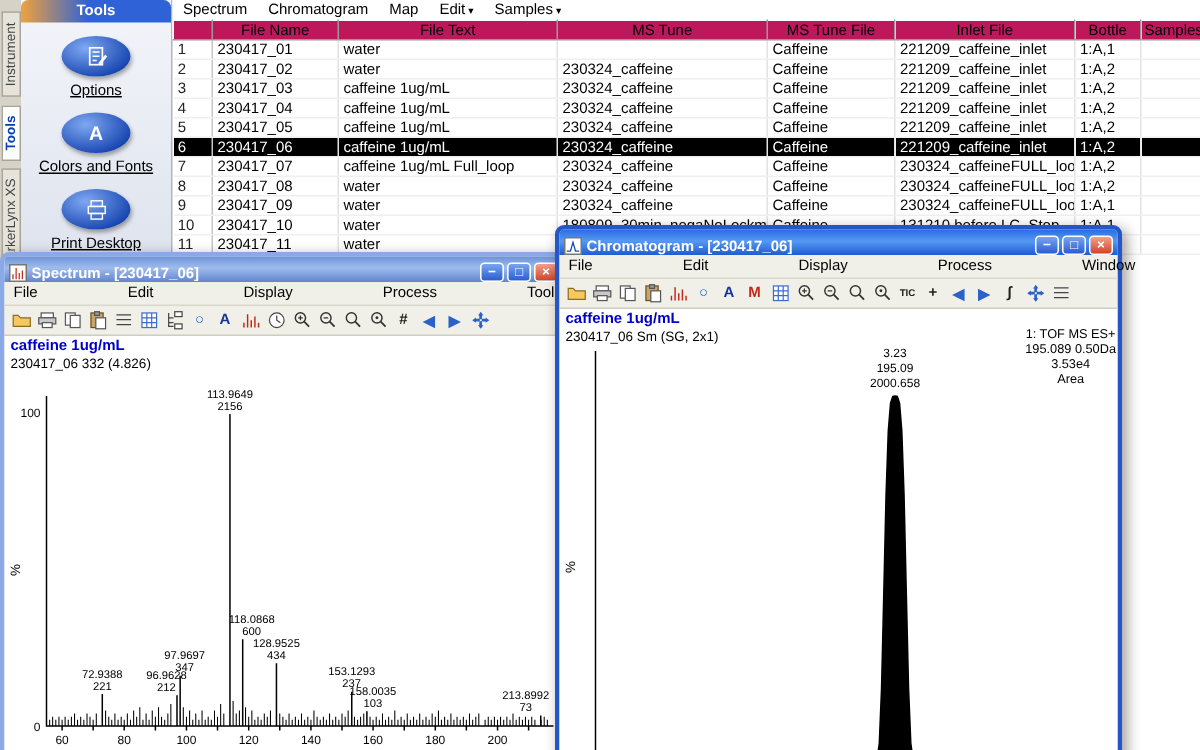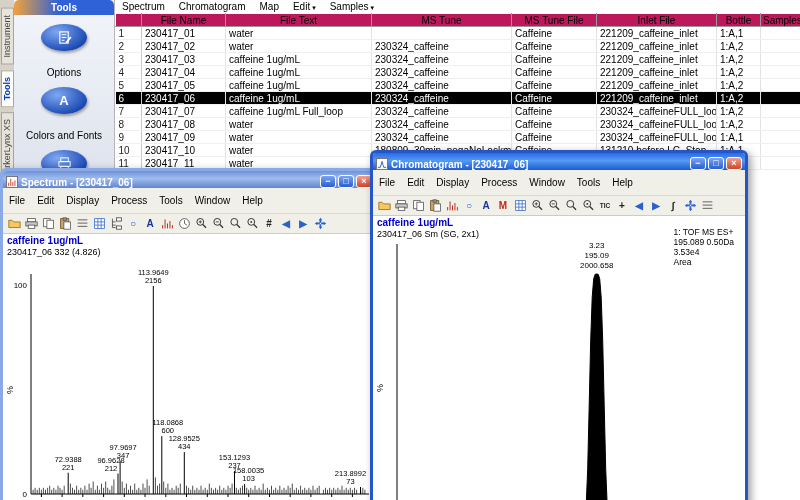--- a/index.html
+++ b/index.html
@@ -17,21 +17,21 @@
   .sidebar { position:absolute; left:14px; top:0; width:101px; height:230px; z-index:1;
              background:linear-gradient(180deg,#f3f5fa,#d7dde9); border-right:1px solid #b5b5b5; }
   .sidebar-header { height:15px; line-height:15px; text-align:center; color:#fff; font-weight:bold;
                     background:linear-gradient(90deg,#f0a23c,#2f62d6 45%); border-radius:5px 5px 0 0; }
   .tool-item { margin-top:9px; text-align:center; cursor:pointer; }
   .tool-ellipse { width:46px; height:27px; margin:0 auto; border-radius:50%;
                   background:radial-gradient(ellipse at 35% 30%,#7fa8f2,#1443ae 78%);
                   display:flex; align-items:center; justify-content:center; color:#fff;
                   font-weight:bold; font-size:13px; box-shadow:1px 2px 3px rgba(0,0,0,.35); }
   .tool-ellipse svg { width:15px; height:15px; }
-  .tool-label { margin-top:16px; color:#000; }
+  .tool-label { margin-top:4px; color:#000;text-decoration:underline; }
 
   
   .menubar { position:absolute; left:115px; top:0; right:0; height:13px; background:#fff;
              display:flex; align-items:center; z-index:1; }
   .menu-item { padding:0 7px; cursor:pointer; white-space:nowrap; }
   .menu-item .arrow { font-size:7px; margin-left:2px; }
 
   
   .tablewrap { position:absolute; left:115px; top:13px; z-index:1; }
   table { border-collapse:collapse; table-layout:fixed; width:685px; font-size:10px; }
@@ -53,32 +53,32 @@
   .win-spectrum .titlebar { background:linear-gradient(180deg,#6d92d8,#9fbcee 45%,#6184cc); }
   .title-icon { width:12px; height:12px; margin-right:3px; background:#fff; border:1px solid #777;
                 display:inline-flex; flex:none; }
   .title-icon svg { width:10px; height:10px; }
   .title-text { flex:1; overflow:hidden; white-space:nowrap; }
   .tbtns { display:flex; gap:2px; }
   .tbtn { width:16px; height:13px; border:1px solid #fff; border-radius:3px; color:#fff; font-size:9px;
           line-height:11px; text-align:center; cursor:pointer;
           background:linear-gradient(180deg,#7aa4f2,#2a5ecf); }
   .tbtn.close { background:linear-gradient(180deg,#f2a08c,#cf442a); }
-  .winmenu { height:26px; background:#f1f0e8; display:flex; align-items:center; border-bottom:1px solid #dbd8cc; }
+  .winmenu { height:16px; background:#f1f0e8; display:flex; align-items:center; border-bottom:1px solid #dbd8cc;gap:48px; }
   .winmenu span { padding:0 6px; cursor:pointer; }
   .wintb { height:20px; background:#f1f0e8; display:flex; align-items:center; padding:0 3px; gap:1px;
            border-bottom:1px solid #cfccc0; }
   .tbi { width:16px; height:16px; display:inline-flex; align-items:center; justify-content:center;
          font-size:10px; font-weight:bold; cursor:pointer; flex:none; }
   .tbi svg { width:13px; height:13px; }
   .tbi.txt { font-size:6.5px; }
   .wincontent { position:relative; background:#fff; height:calc(100% - 51px); overflow:hidden; }
   .slabel { position:absolute; left:4px; top:1px; color:#0000c8; font-weight:bold; }
   .tlabel { position:absolute; left:4px; top:13px; font-size:9px; }
-  .annot { position:absolute; right:11px; top:11px; font-size:8.5px; line-height:10px; text-align:left; }
+  .annot { position:absolute; right:1px; top:11px; font-size:8.5px; line-height:10px; text-align:center; }
   #spec-svg { position:absolute; left:2px; top:24px; }
   #chrom-svg { position:absolute; left:2px; top:22px; }
   svg text { font-family:"Liberation Sans",sans-serif; }
 </style>
 </head>
 <body>
 
 <div class="vtabs" id="vtabs">
     <div class="vtab">Instrument</div>
     <div class="vtab active">Tools</div>

